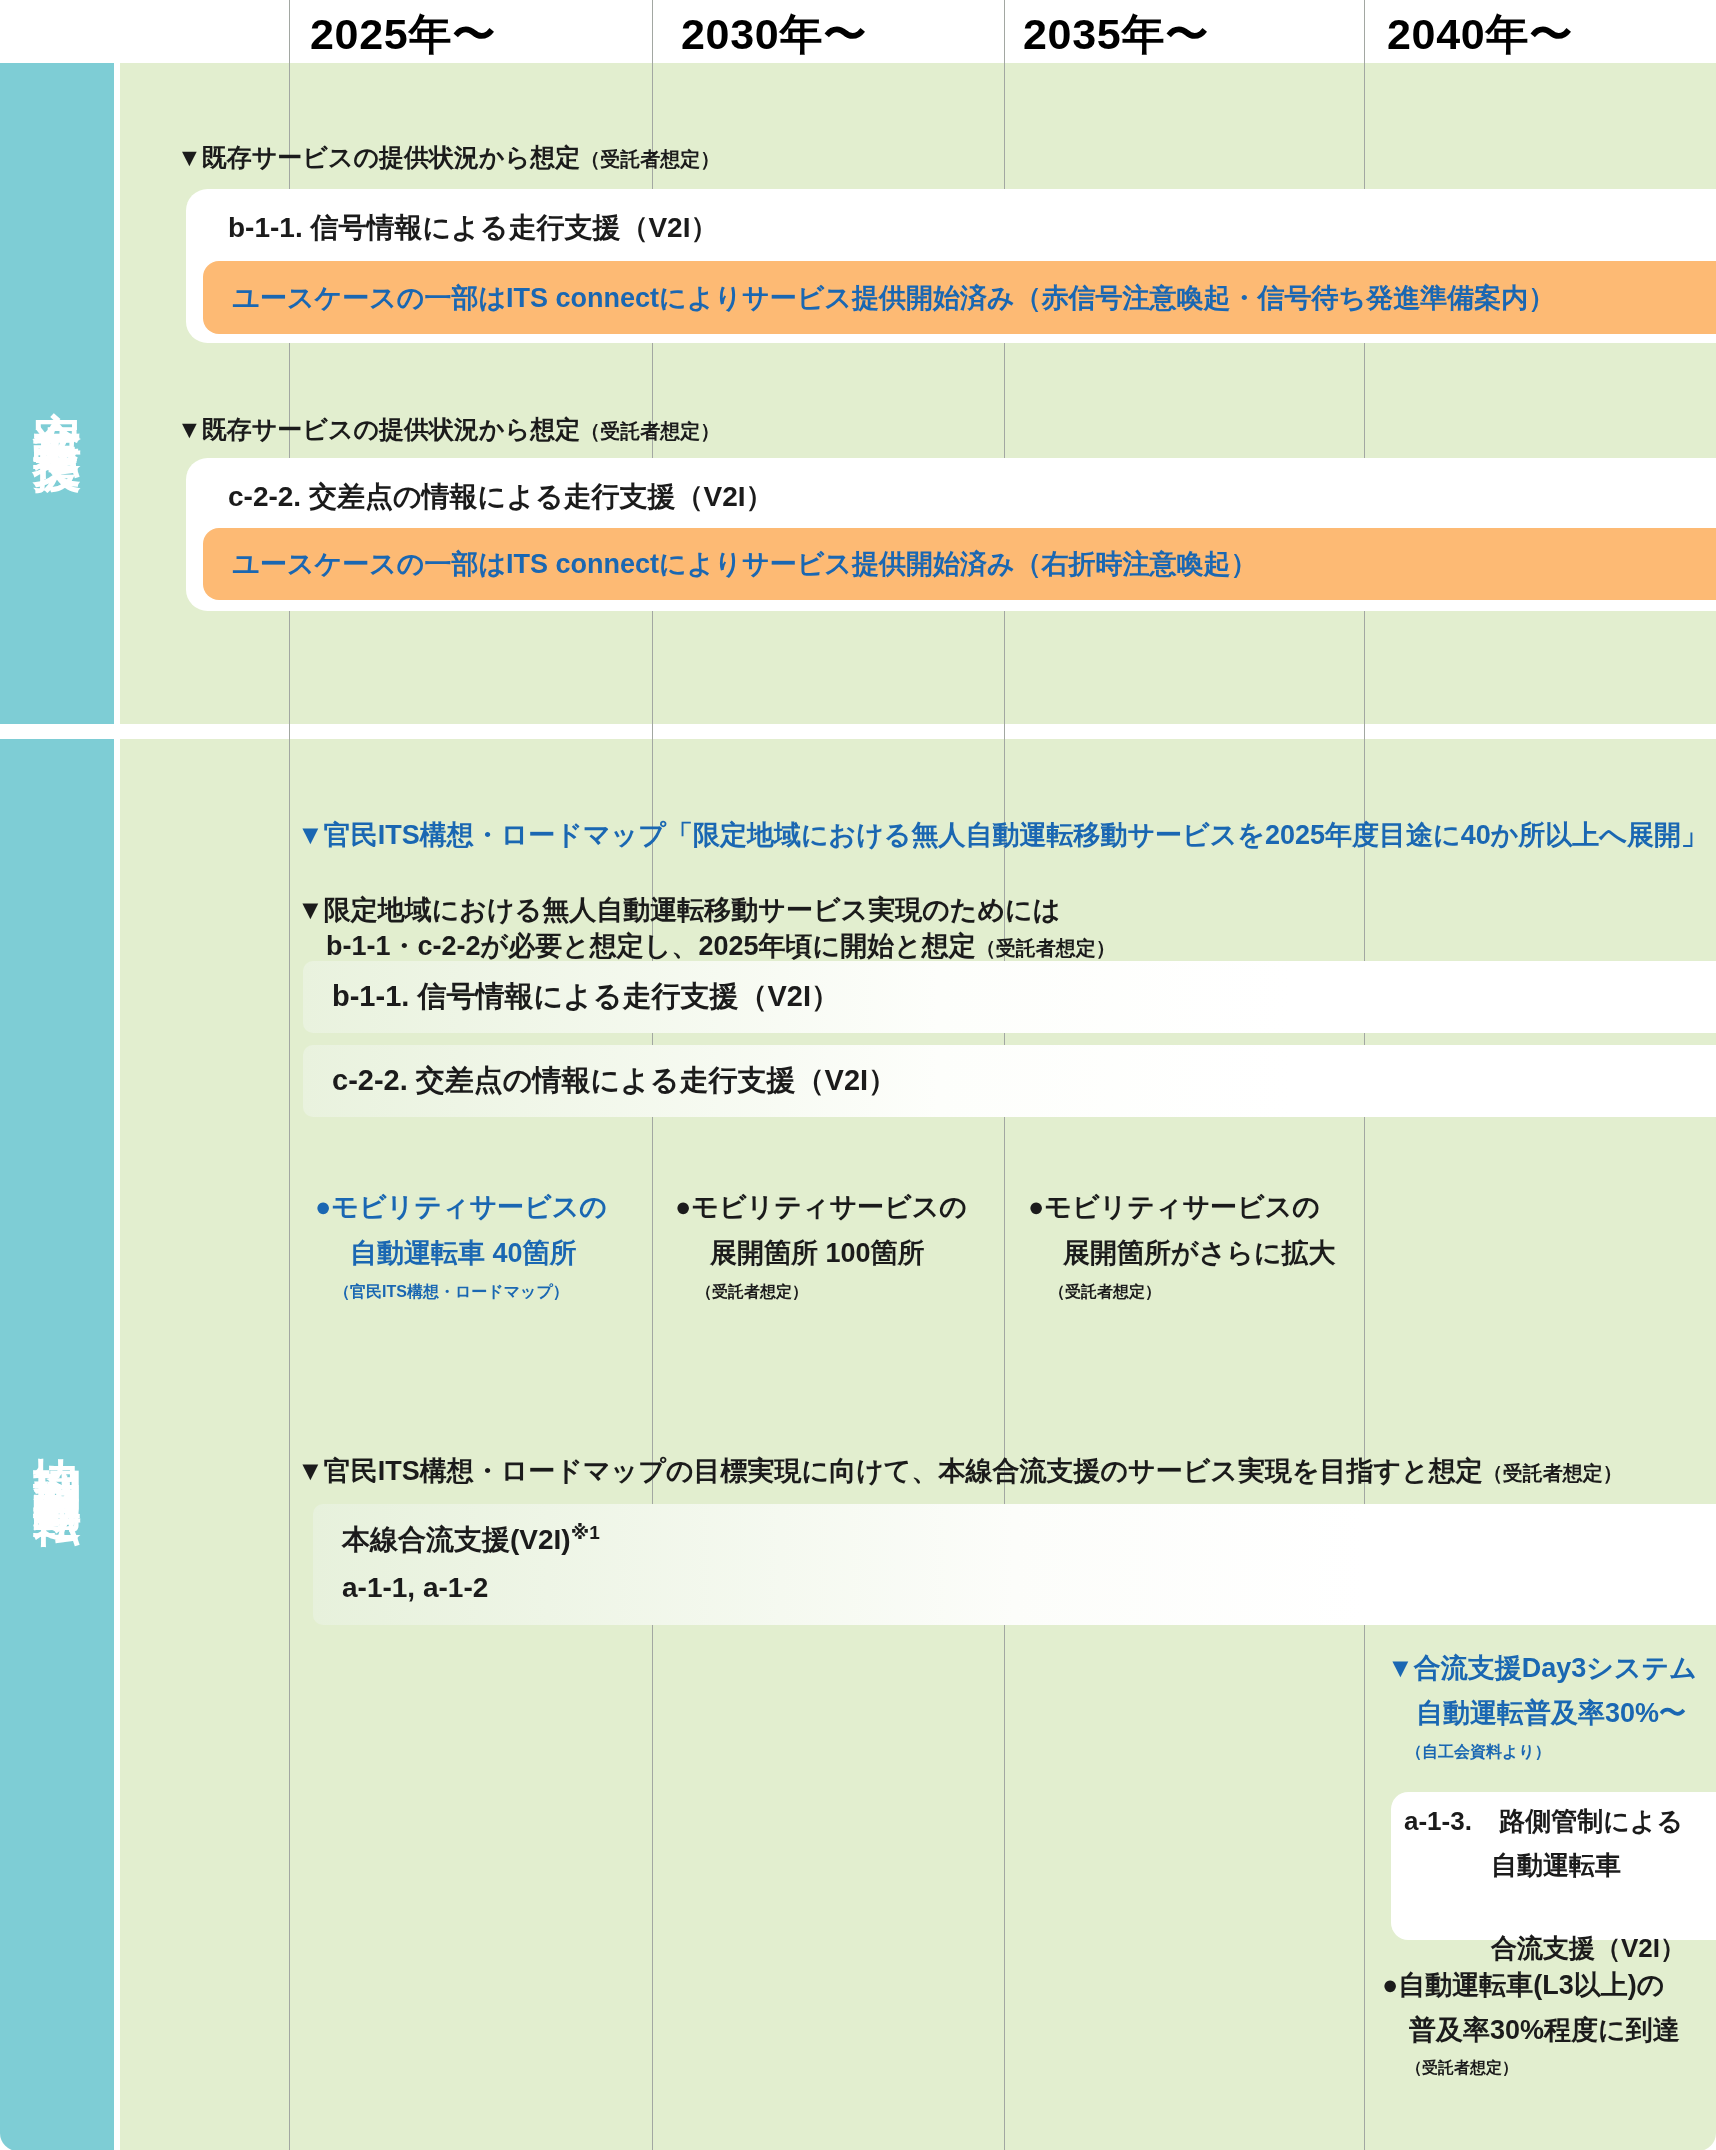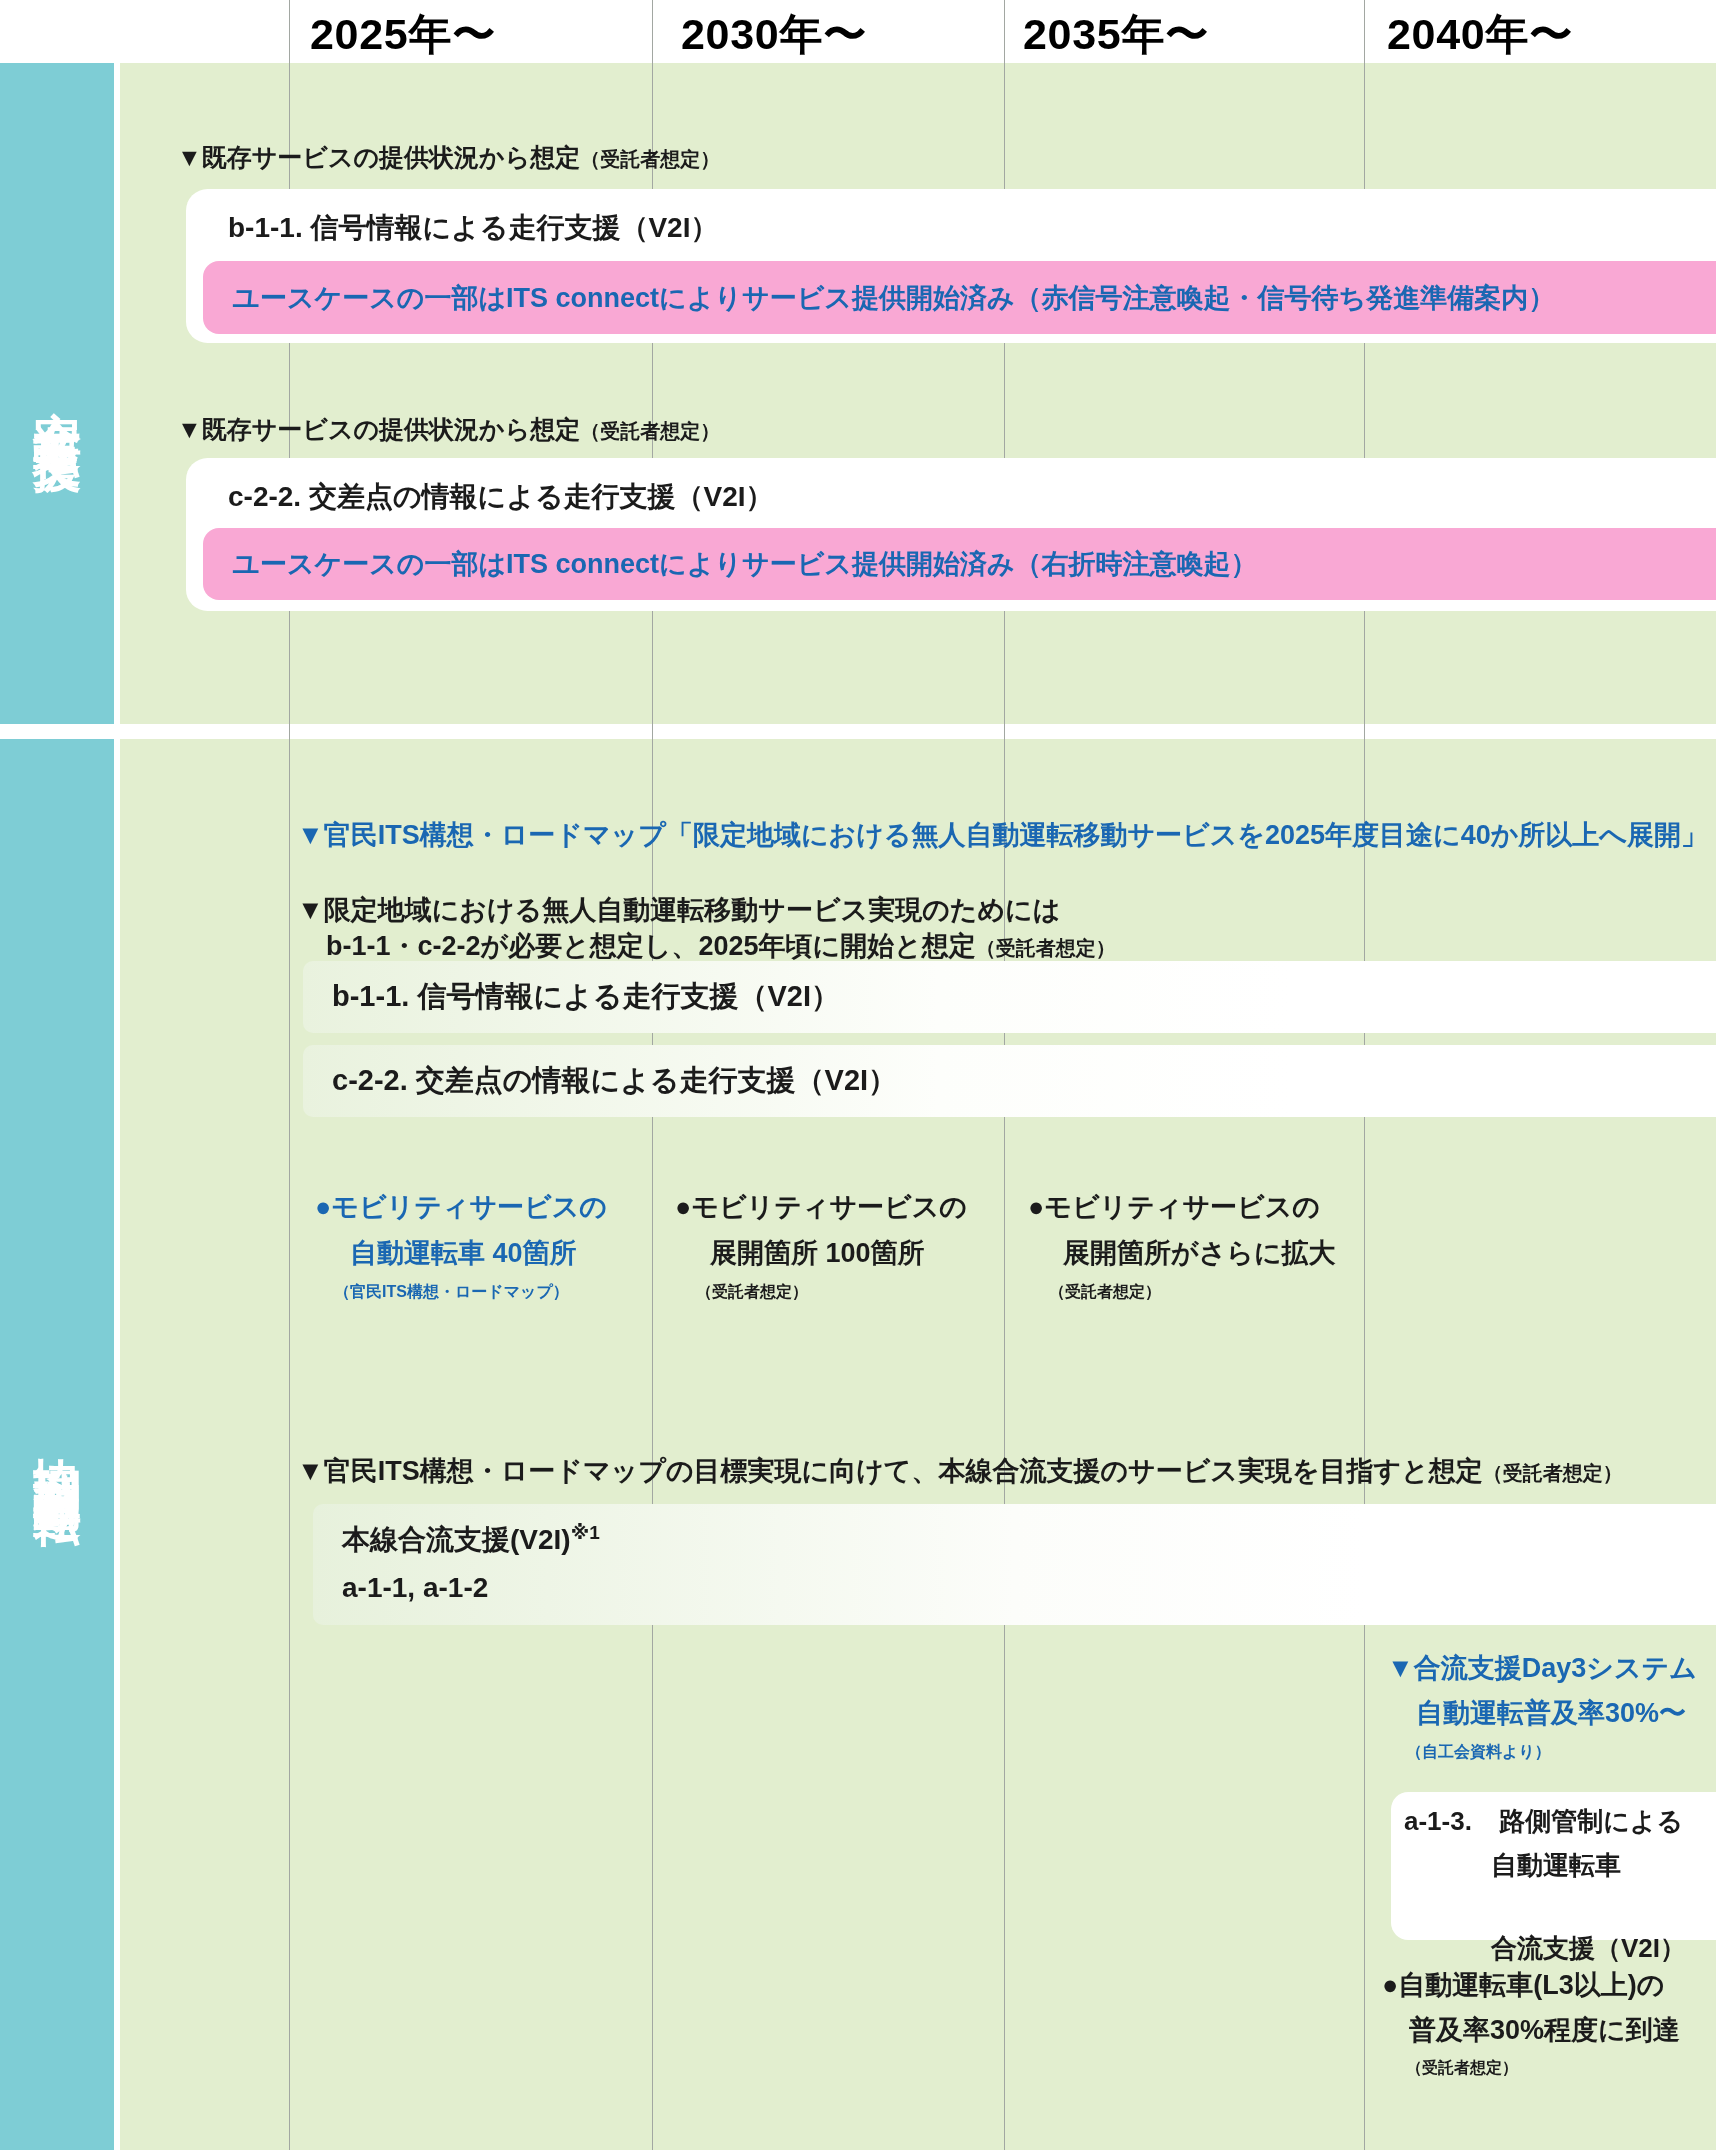--- a/index.html
+++ b/index.html
@@ -1,35 +1,35 @@
 <!DOCTYPE html>
 <html style="font-size:11.5px"><head>
 <meta charset="utf-8">
 <style>
   html,body{margin:0;padding:0;background:#ffffff;}
   #canvas{position:relative;width:1716px;height:2151px;background:#ffffff;overflow:hidden;
-          font-family:"Liberation Sans","DejaVu Sans",sans-serif;color:#1b1b1b;}
+          font-family:"Liberation Sans","DejaVu Sans",sans-serif;color:#1b1b1b;border-radius:18px;}
   
   .grid-line{position:absolute;top:0;width:1.4px;height:2151px;background:#a2a7a2;z-index:1;}
   
   .year{position:absolute;top:5.8px;font-size:43px;font-weight:bold;color:#000;z-index:3;letter-spacing:0.7px;}
   
   .lane{position:absolute;left:120px;width:1597px;background:#e2eecf;z-index:0;}
   .side{position:absolute;left:0;width:114px;background:#7ecdd5;z-index:2;
         display:flex;justify-content:center;align-items:center;}
   .side-label{writing-mode:vertical-rl;text-orientation:upright;color:#ffffff;
               font-size:48px;font-weight:bold;letter-spacing:7.2px;line-height:1;}
   
   .marker{position:absolute;font-size:25px;font-weight:bold;color:#1b1b1b;z-index:3;white-space:nowrap;}
   .note-inline{font-size:20px;font-weight:bold;}
   .blue{color:#1a67b2;}
   
   .svc-box{position:absolute;left:186px;right:0;background:#ffffff;border-radius:21.6px 0 0 21.6px;z-index:2;}
   .svc-title{position:absolute;left:42px;font-size:28px;font-weight:bold;color:#1b1b1b;white-space:nowrap;}
-  .svc-inner{position:absolute;left:17.3px;right:0;background:#f9a8d4;border-radius:16px 0 0 16px;
+  .svc-inner{position:absolute;left:17.3px;right:0;background:#fdba74;border-radius:16px 0 0 16px;
              display:flex;align-items:center;}
   .svc-status{font-size:27px;font-weight:bold;color:#1a67b2;margin-left:29px;white-space:nowrap;}
   
   .fade-bar{position:absolute;right:0;z-index:2;border-radius:10px 0 0 10px;
             background:linear-gradient(to right,#e9f2de 0%,#fdfefb 45%,#ffffff 70%,#ffffff 100%);}
   .fade-bar-label{position:absolute;left:29px;top:50%;transform:translateY(-50%);
                   font-size:29px;font-weight:bold;white-space:nowrap;}
   .ms-line{position:absolute;font-size:27px;font-weight:bold;white-space:nowrap;z-index:3;margin-left:11px;}
   .ms-note{position:absolute;font-size:16px;font-weight:bold;white-space:nowrap;z-index:3;}
   .bar3-line{position:absolute;font-size:28px;font-weight:bold;white-space:nowrap;}

